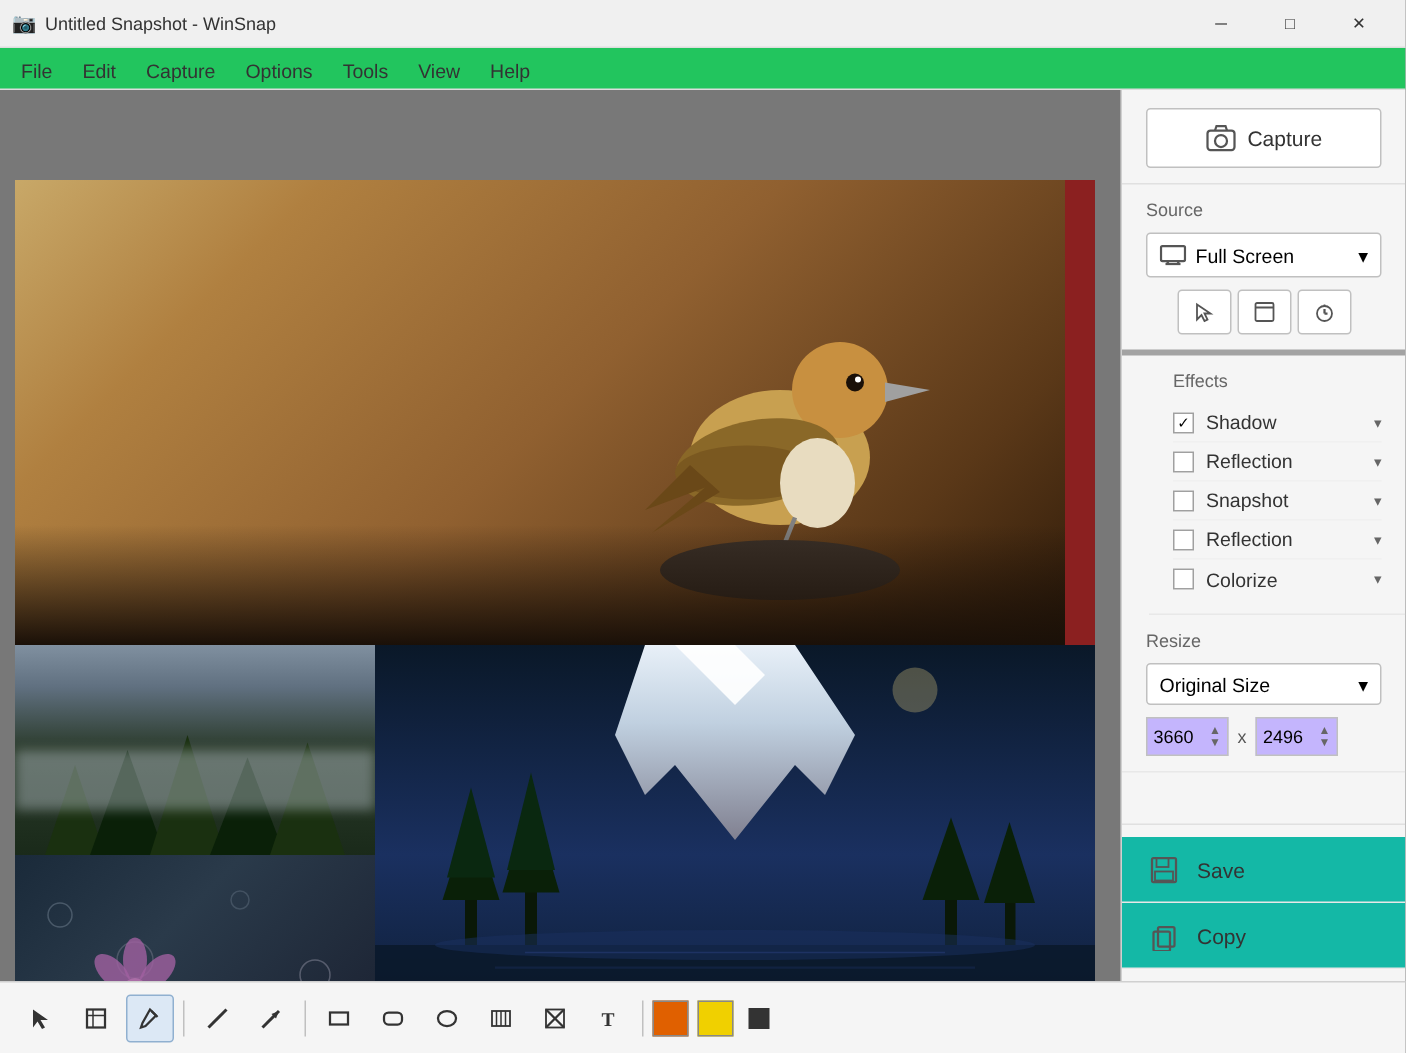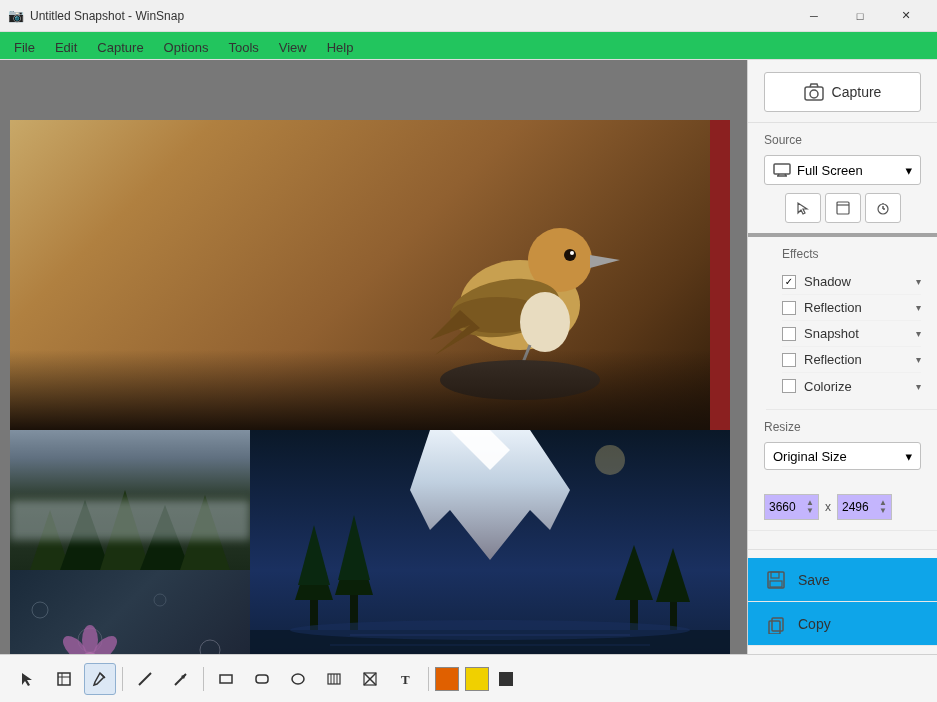--- a/index.html
+++ b/index.html
@@ -109,36 +109,36 @@
     }
     .effect-checkbox.checked { background: white; }
     .effect-label { flex: 1; font-size: 13px; color: #333; }
     .effect-expand { color: #666; font-size: 10px; }
 
     
     .resize-section { padding: 10px 16px; border-bottom: 1px solid #e8e8e8; flex: 1; }
     .resize-select {
       width: 100%; height: 28px; border: 1px solid #c0c0c0; background: white;
       border-radius: 3px; display: flex; align-items: center; padding: 0 8px;
-      justify-content: space-between; font-size: 13px; cursor: pointer; margin-bottom: 24px;
+      justify-content: space-between; font-size: 13px; cursor: pointer; margin-bottom: 8px;
     }
     .resize-dims { display: flex; align-items: center; gap: 6px; }
     .dim-input {
       width: 55px; height: 26px; border: 1px solid #c0c0c0; background: #c4b5fd;
       display: flex; align-items: center; justify-content: space-between; padding: 0 4px;
       font-size: 12px;
     }
     .dim-spinners { display: flex; flex-direction: column; }
     .dim-spinner { font-size: 8px; color: #666; cursor: pointer; line-height: 1; }
     .dim-x { font-size: 12px; color: #555; }
 
     
     .bottom-buttons { padding: 8px 0; border-top: 1px solid #e0e0e0; }
     .action-btn {
-      width: 100%; height: 44px; background: #0ea5e9; border: none; border-bottom: 1px solid #e8e8e8;
+      width: 100%; height: 44px; background: #14b8a6; border: none; border-bottom: 1px solid #e8e8e8;
       display: flex; align-items: center; padding: 0 16px; gap: 10px; cursor: pointer;
       font-size: 14px; color: #333; text-align: left;
     }
     .action-btn-icon { width: 24px; height: 24px; display: flex; align-items: center; justify-content: center; color: #555; }
 
     
     .toolbar {
       height: 48px; background: #f5f5f5; border-top: 1px solid #d0d0d0;
       display: flex; align-items: center; padding: 0 12px; gap: 4px; flex-shrink: 0;
     }

